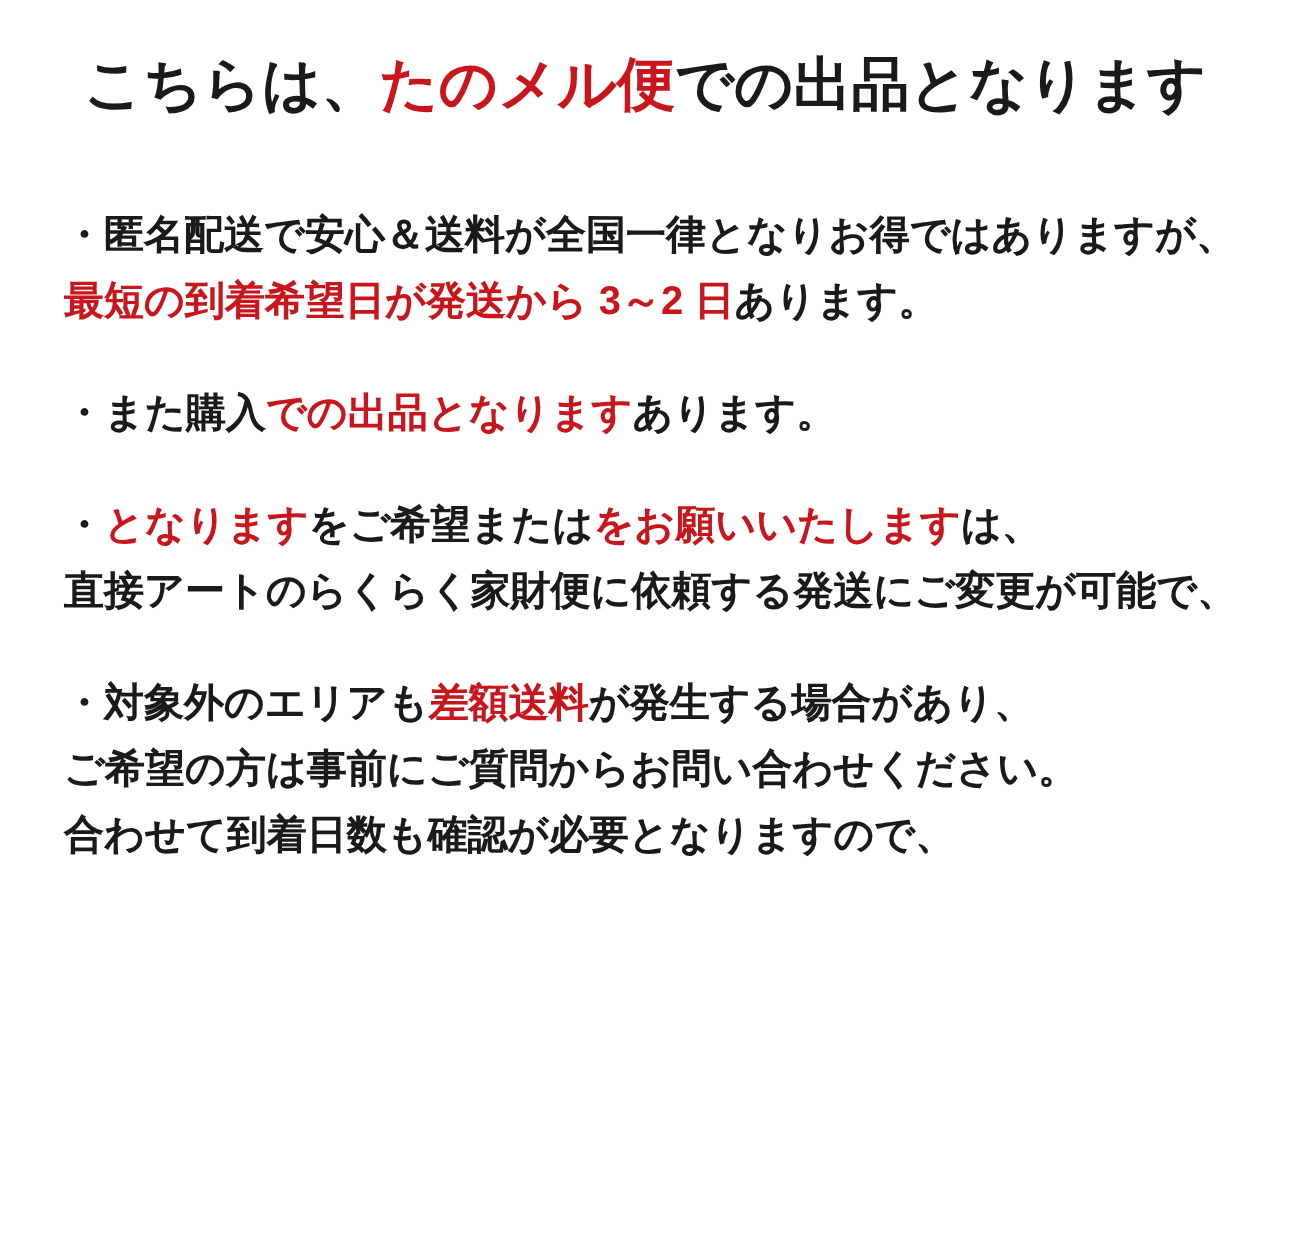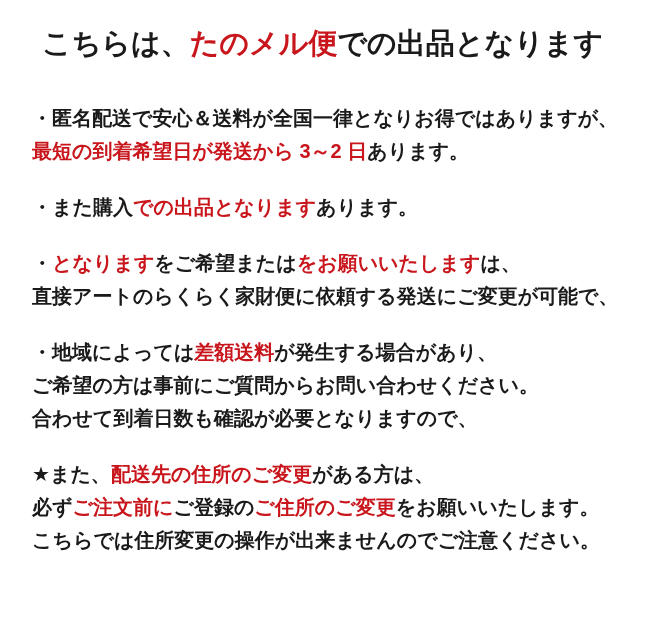--- a/index.html
+++ b/index.html
@@ -58,23 +58,18 @@
         <div class="line"><span class="red">最短の到着希望日が発送から 3～2 日</span><span>あります。</span></div>
       </div>
       <div class="paragraph">
         <div class="line"><span>・また購入</span><span class="red">での出品となります</span><span>あります。</span></div>
       </div>
       <div class="paragraph">
         <div class="line"><span>・</span><span class="red">となります</span><span>をご希望または</span><span class="red">をお願いいたします</span><span>は、</span></div>
         <div class="line"><span>直接アートのらくらく家財便に依頼する発送にご変更が可能で、</span></div>
       </div>
       <div class="paragraph">
-        <div class="line"><span>・地域によっては</span><span class="red">差額送料</span><span>が発生する場合があり、</span></div>
+        <div class="line"><span>・対象外のエリアも</span><span class="red">差額送料</span><span>が発生する場合があり、</span></div>
         <div class="line"><span>ご希望の方は事前にご質問からお問い合わせください。</span></div>
         <div class="line"><span>合わせて到着日数も確認が必要となりますので、</span></div>
-      </div>
-      <div class="paragraph">
-        <div class="line"><span>★また、</span><span class="red">配送先の住所のご変更</span><span>がある方は、</span></div>
-        <div class="line"><span>必ず</span><span class="red">ご注文前に</span><span>ご登録の</span><span class="red">ご住所のご変更</span><span>をお願いいたします。</span></div>
-        <div class="line"><span>こちらでは住所変更の操作が出来ませんのでご注意ください。</span></div>
       </div>
     </div>
 </div>
 
 </body></html>

